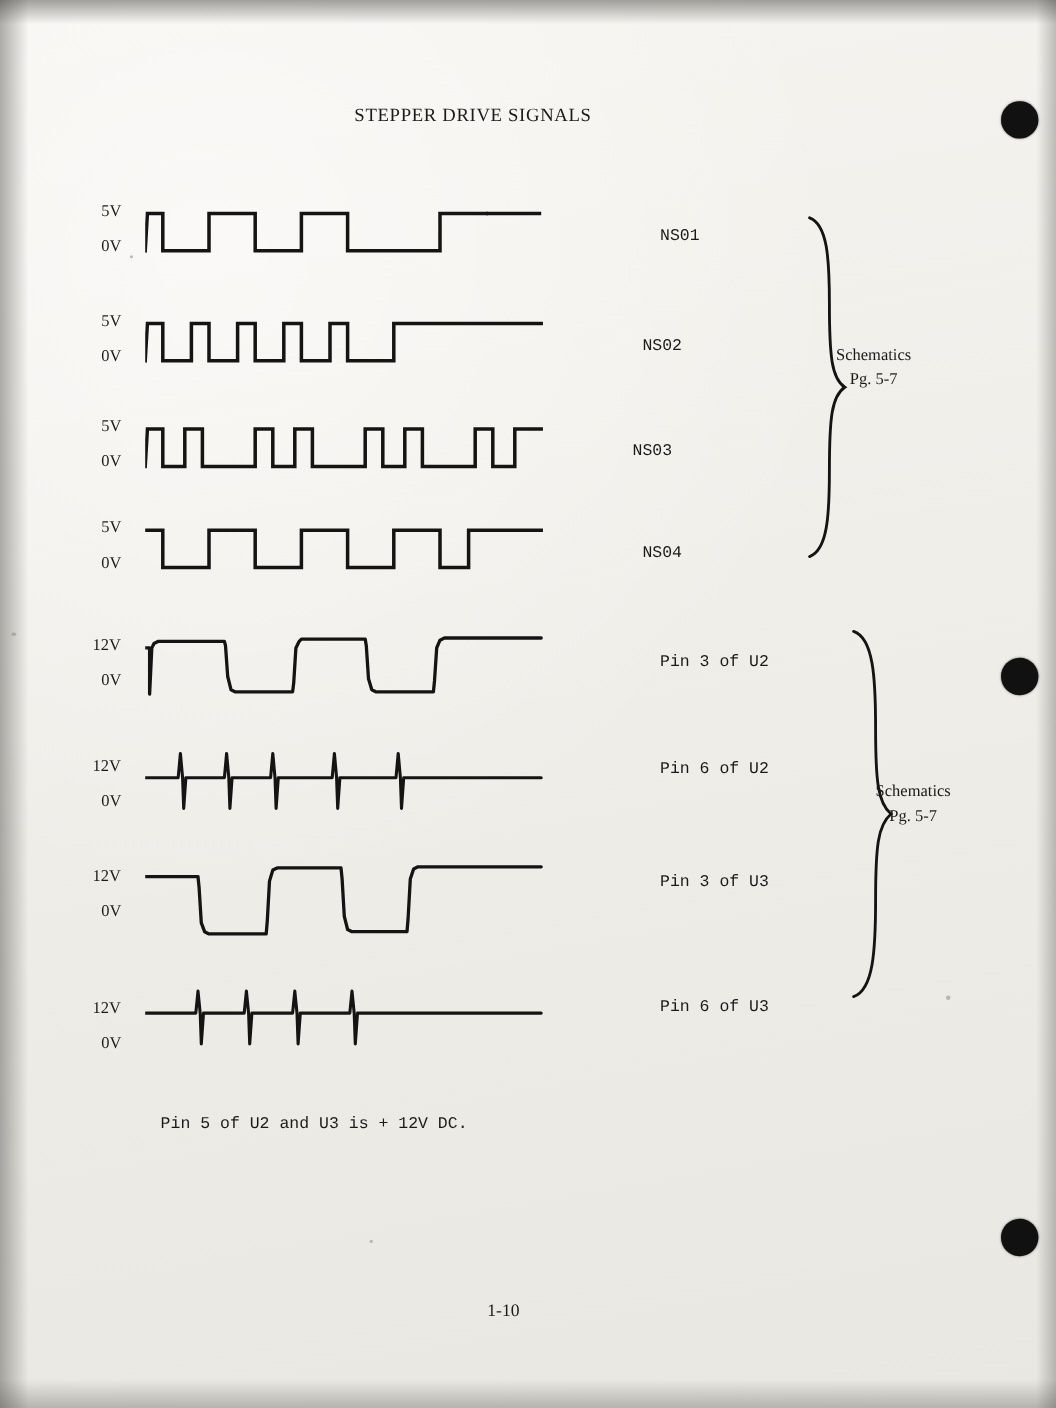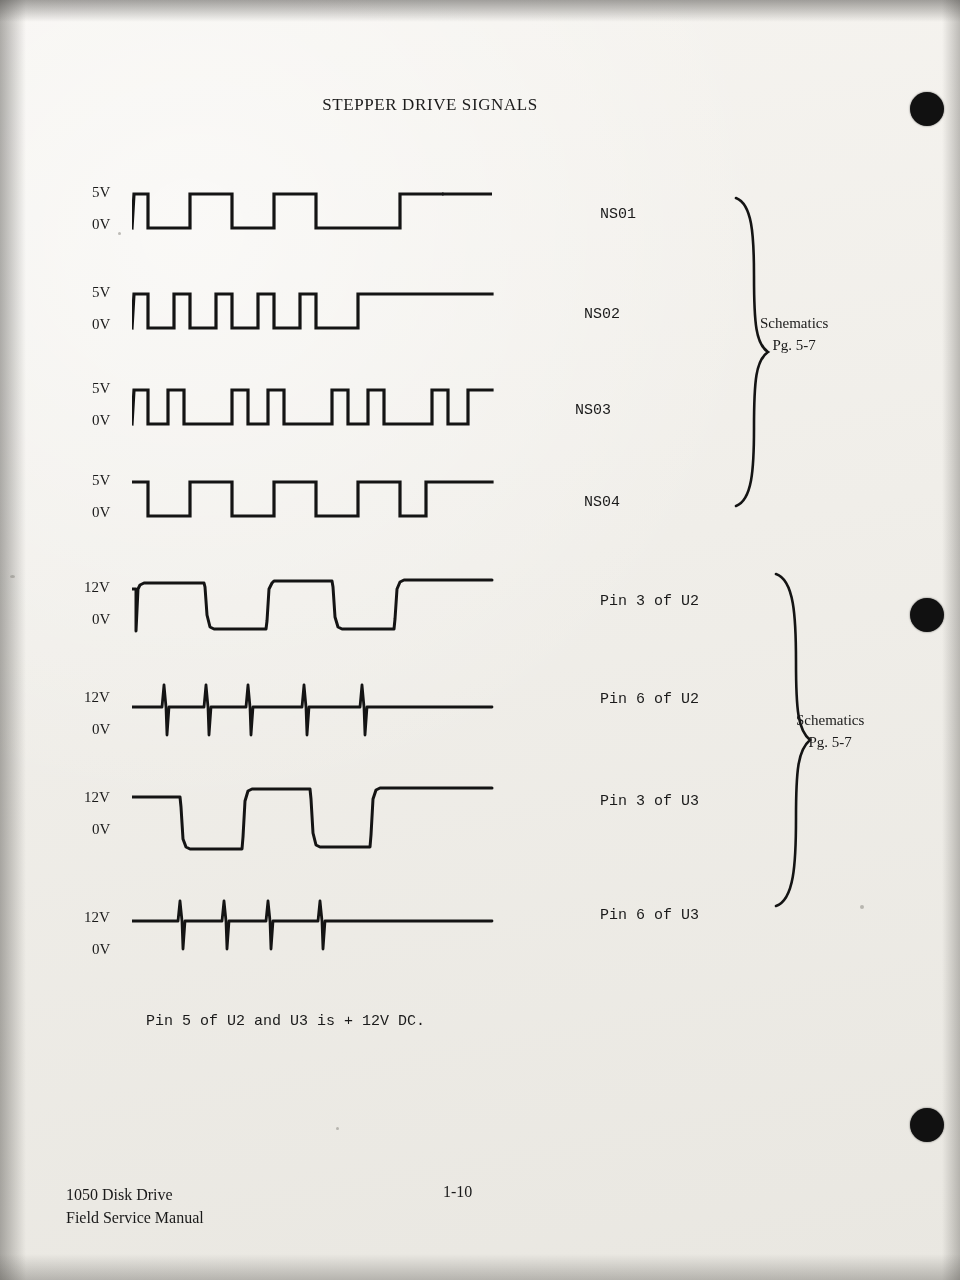--- a/index.html
+++ b/index.html
@@ -251,20 +251,16 @@
     </svg>
     <div class="group-label" style="left:736px; top:540px;">
       <div>Schematics</div>
       <div>Pg. 5-7</div>
     </div>
 
   </div>
 
   <div id="footnote">Pin 5 of U2 and U3 is + 12V DC.</div>
 
-  <div id="footer-left">
-    <div>1050 Disk Drive</div>
-    <div>Field Service Manual</div>
-  </div>
 
   <div id="page-number">1-10</div>
 
 </div>
 
 </body></html>

